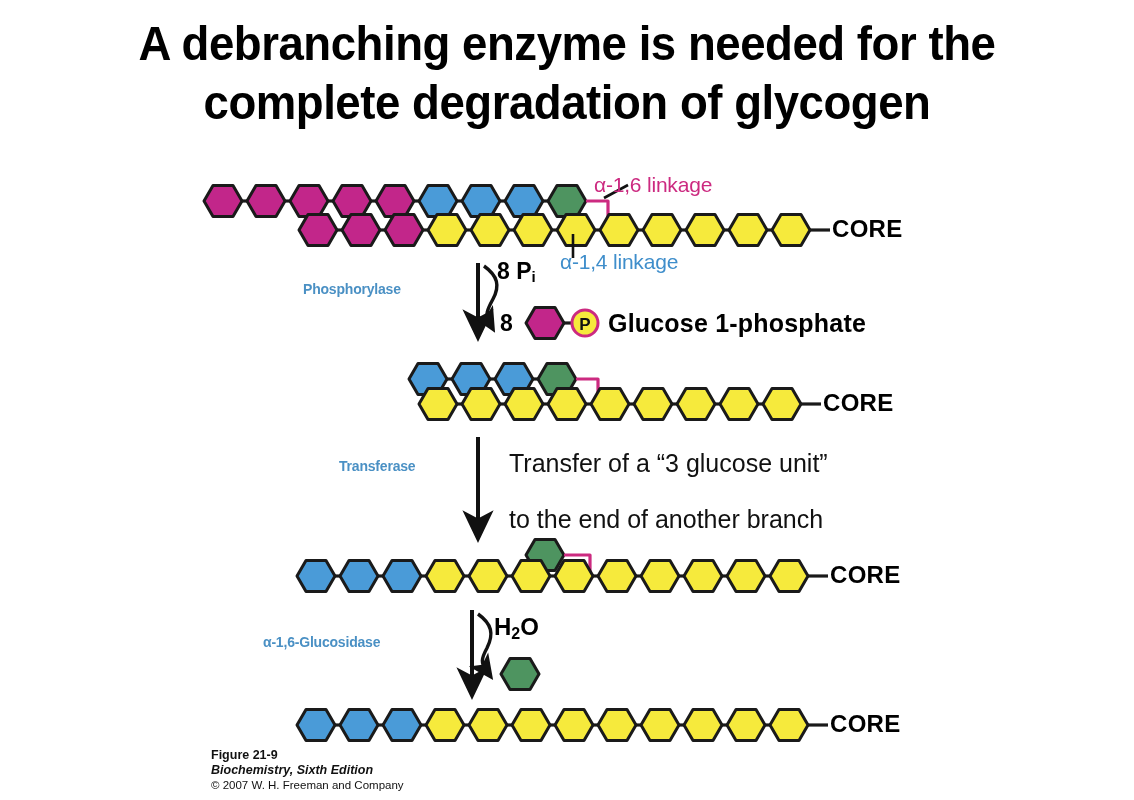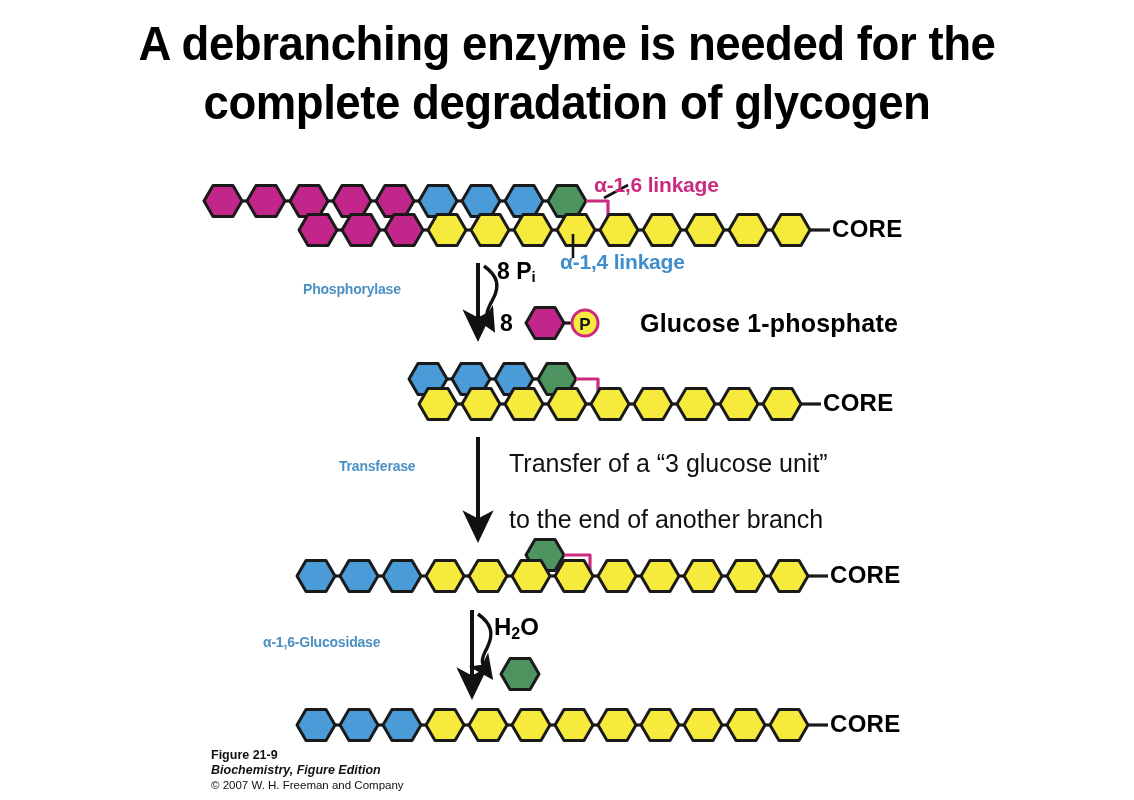--- a/index.html
+++ b/index.html
@@ -59,21 +59,21 @@
     white-space: nowrap;
     font-family: "Liberation Sans", sans-serif;
   }
   .enzyme {
     font-weight: bold;
     font-size: 14px;
     color: #4a90c4;
     letter-spacing: -0.2px;
   }
   .link-label {
-    font-weight: bold;
+    font-weight: normal;
     font-size: 21px;
     letter-spacing: -0.2px;
   }
   .link-16 { color: #cc2a80; }
   .link-14 { color: #3f8ecb; }
 
   .core-label {
     font-weight: bold;
     font-size: 24px;
     color: #000000;
@@ -348,28 +348,28 @@
   <div class="lbl link-label link-14" style="left:560px; top:250px;">α-1,4 linkage</div>
 
   <div class="lbl core-label" style="left:832px; top:215px;">CORE</div>
   <div class="lbl core-label" style="left:823px; top:389px;">CORE</div>
   <div class="lbl core-label" style="left:830px; top:561px;">CORE</div>
   <div class="lbl core-label" style="left:830px; top:710px;">CORE</div>
 
   <div class="lbl enzyme" style="left:303px; top:281px;">Phosphorylase</div>
   <div class="lbl stoich" style="left:497px; top:258px;"><span>8 P</span><sub>i</sub></div>
   <div class="lbl stoich" style="left:500px; top:310px;">8</div>
-  <div class="lbl g1p-label" style="left:640px; top:309px;text-align:center;">Glucose 1-phosphate</div>
+  <div class="lbl g1p-label" style="left:608px; top:309px;text-align:center;">Glucose 1-phosphate</div>
 
   <div class="lbl enzyme" style="left:339px; top:458px;">Transferase</div>
   <div class="lbl transfer-text" style="left:509px; top:448px;">Transfer of a “3 glucose unit”</div>
   <div class="lbl transfer-text" style="left:509px; top:504px;">to the end of another branch</div>
 
   <div class="lbl enzyme" style="left:263px; top:634px;">α-1,6-Glucosidase</div>
   <div class="lbl h2o" style="left:494px; top:613px;"><span>H</span><sub>2</sub><span>O</span></div>
 
   <div class="caption">
     <div class="cap-fig">Figure 21-9</div>
-    <div class="cap-book">Biochemistry, Figure Edition</div>
+    <div class="cap-book">Biochemistry, Sixth Edition</div>
     <div class="cap-copy">© 2007 W. H. Freeman and Company</div>
   </div>
 
 </div>
 
 </body></html>

